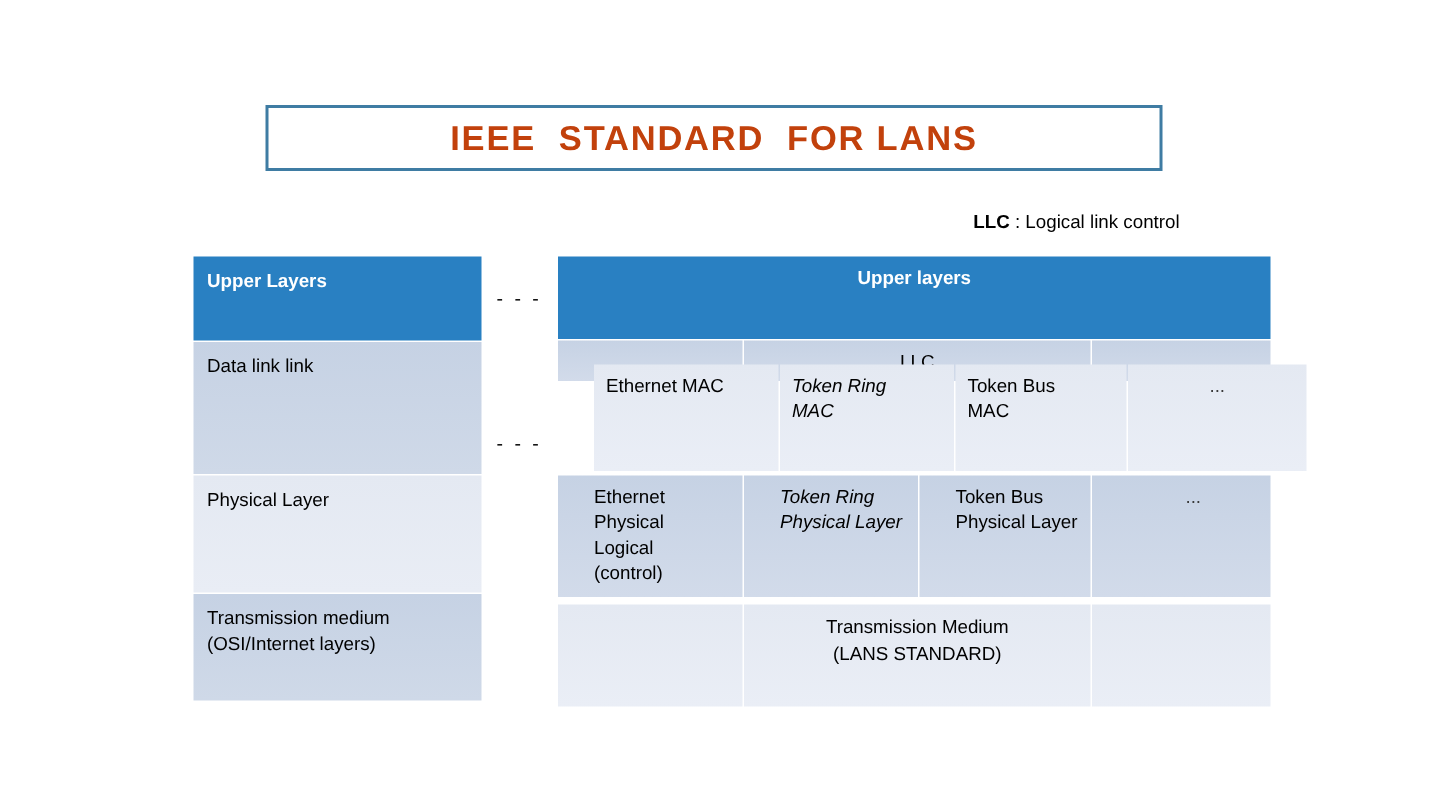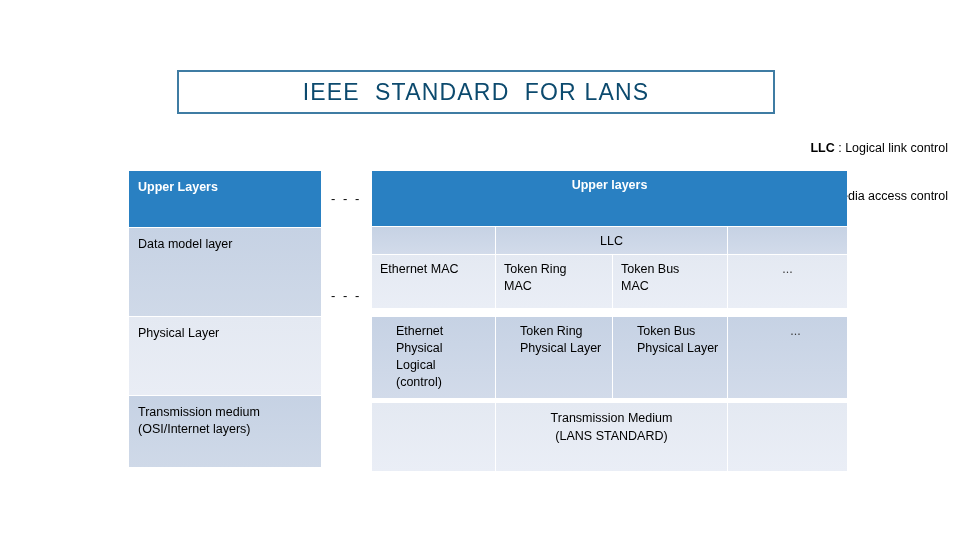--- a/index.html
+++ b/index.html
@@ -33,35 +33,34 @@
     background: #ffffff;
     box-sizing: border-box;
     display: flex;
     align-items: center;
     justify-content: center;
   }
   #title-text {
     font-family: "Liberation Sans", sans-serif;
     font-size: 23px;
     letter-spacing: 1.2px;
-    color: #0c4a6e;
+    color: #c2410c;
     white-space: pre;
-    font-weight: 400;
+    font-weight: 700;
   }
 
   
   #legend {
     position: absolute;
     left: 628px;
     top: 124px;
     width: 320px;
     font-size: 12.5px;
     color: #000000;
     line-height: 16px;
-    text-align: right;
   }
   #legend .lg-line {
     white-space: pre;
   }
   #legend .lg-key {
     font-weight: bold;
   }
 
   
   #osi-col {
@@ -132,27 +131,27 @@
     line-height: 17px;
     padding: 6px 8px 0 8px;
   }
   .shade-dark { background: linear-gradient(to bottom, #C6D2E4 0%, #D2DBEA 100%); }
   .shade-light { background: linear-gradient(to bottom, #E4E9F2 0%, #EAEEF6 100%); }
   .blue { background: #2980C2; color: #ffffff; font-weight: bold; }
 
   
   .r-upper  { top: 0px;   height: 55px; }
   .r-llc    { top: 56px;  height: 27px; }
-  .r-mac    { top: 84px;  height: 53px; }
+  .r-mac    { top: 72px;  height: 71px; margin-left: 24px; }
   .r-phy    { top: 146px; height: 81px; padding-left: 24px; }
   .r-trans  { top: 232px; height: 68px; }
 
   
   .c1 { left: 0px;   width: 123px; }
-  .c2 { left: 124px; width: 116px; }
+  .c2 { left: 124px; width: 116px; font-style: italic; }
   .c3 { left: 241px; width: 114px; }
   .c4 { left: 356px; width: 119px; }
   .c23 { left: 124px; width: 231px; }
   .cfull { left: 0px; width: 475px; }
 
   .center { text-align: center; }
   .dots { color: #3a3a3a; }
 
   .tm-text { line-height: 18px; }
 </style>
@@ -172,21 +171,21 @@
     <div class="lg-line">
       <span class="lg-key">MAC</span><span> :Media access control</span>
     </div>
   </div>
 
   <div id="osi-col">
     <div class="osi-row r0">
       <span>Upper Layers</span>
     </div>
     <div class="osi-row r1">
-      <span>Data model layer</span>
+      <span>Data link link</span>
     </div>
     <div class="osi-row r2">
       <span>Physical Layer</span>
     </div>
     <div class="osi-row r3">
       <span class="osi-sub">Transmission medium</span>
       <span class="osi-sub">(OSI/Internet layers)</span>
     </div>
   </div>
 

